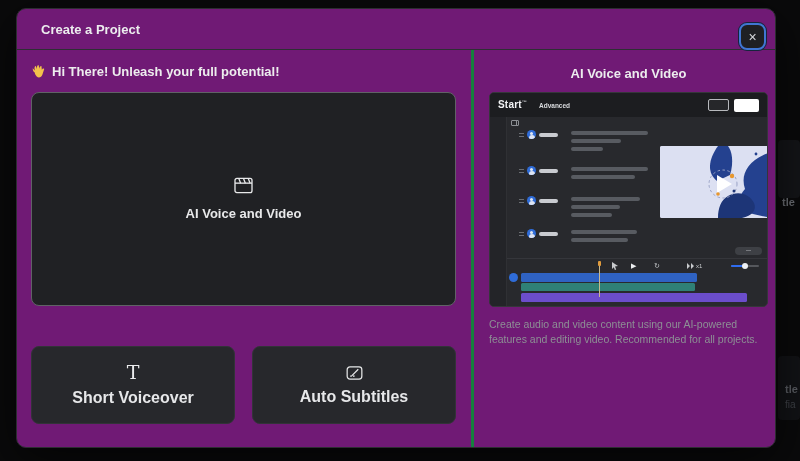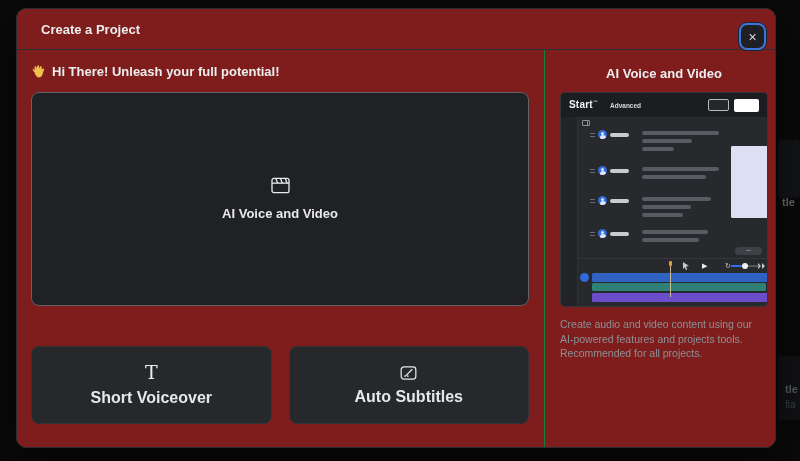--- a/index.html
+++ b/index.html
@@ -11,40 +11,40 @@
     overflow:hidden;
     color:#e8e9ea;
   }
   
   .bg-panel { position:absolute; background:#141518; border-radius:4px; }
   .bg-frag { position:absolute; font-weight:700; white-space:nowrap; }
 
   
   .modal {
     position:absolute; left:16px; top:8px; width:760px; height:440px;
-    background:#7f1d1d; border:1px solid #2c2d31; border-radius:10px;
+    background:#701a75; border:1px solid #2c2d31; border-radius:10px;
     box-shadow:0 12px 48px rgba(0,0,0,.65);
   }
   .modal-header {
     height:41px; border-bottom:1px solid #2e2f33;
     display:flex; align-items:center; padding:0 24px;
   }
   .modal-title { font-size:13px; font-weight:700; color:#ecedee; }
   .close-btn {
     position:absolute; top:14px; right:9px; width:27px; height:27px;
     border-radius:8px; border:2px solid #4076d2; background:#1f2023;
     color:#d6d8db; display:flex; align-items:center; justify-content:center;
     font-size:14px; line-height:1; cursor:pointer;
     box-shadow:0 0 0 1px #16243d;
   }
   .modal-body { display:flex; height:397px; }
 
   
   .left-panel {
-    width:528px; border-right:1px solid #15803d;
+    width:457px; border-right:3px solid #15803d;
     padding:14px 15px 0 14px;
     text-align:right;
   }
   .greeting { display:flex; align-items:center; gap:6px; font-size:13px; font-weight:700; color:#ededee; }
   .primary-card {
     margin-top:13px; height:214px;
     border:1px solid #606266; border-radius:8px; background:#202124;
     display:flex; flex-direction:column; align-items:center; justify-content:center; gap:12px;
     cursor:pointer;
   }
@@ -285,18 +285,18 @@
         </div>
         <div class="pv-slider"></div>
 
         <div class="tl-avatar" style="background:#2f6cd8;"></div>
         <div class="tl-bar" style="left:31px; top:180px; width:176px; height:9px; background:#2f62c2;"></div>
         <div class="tl-bar" style="left:31px; top:190px; width:174px; height:8px; background:#2f8076;"></div>
         <div class="tl-bar" style="left:31px; top:200px; width:226px; height:9px; background:#6b4dcb;"></div>
         <div class="tl-playhead"></div>
       </div>
 
-      <div class="description">Create audio and video content using our AI-powered features and projects tools. Recommended for all projects.</div>
+      <div class="description">Create audio and video content using our AI-powered features and editing video. Recommended for all projects.</div>
 
 
     </div>
   </div>
 </div>
 
 </body></html>

